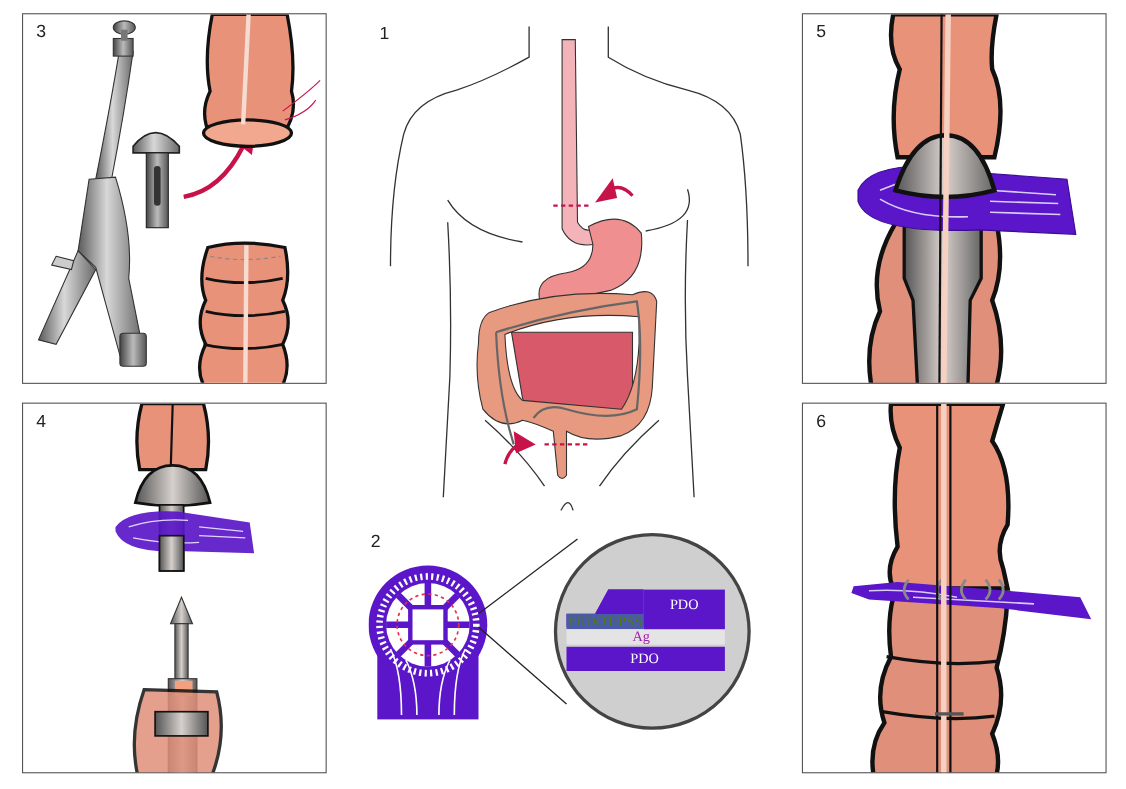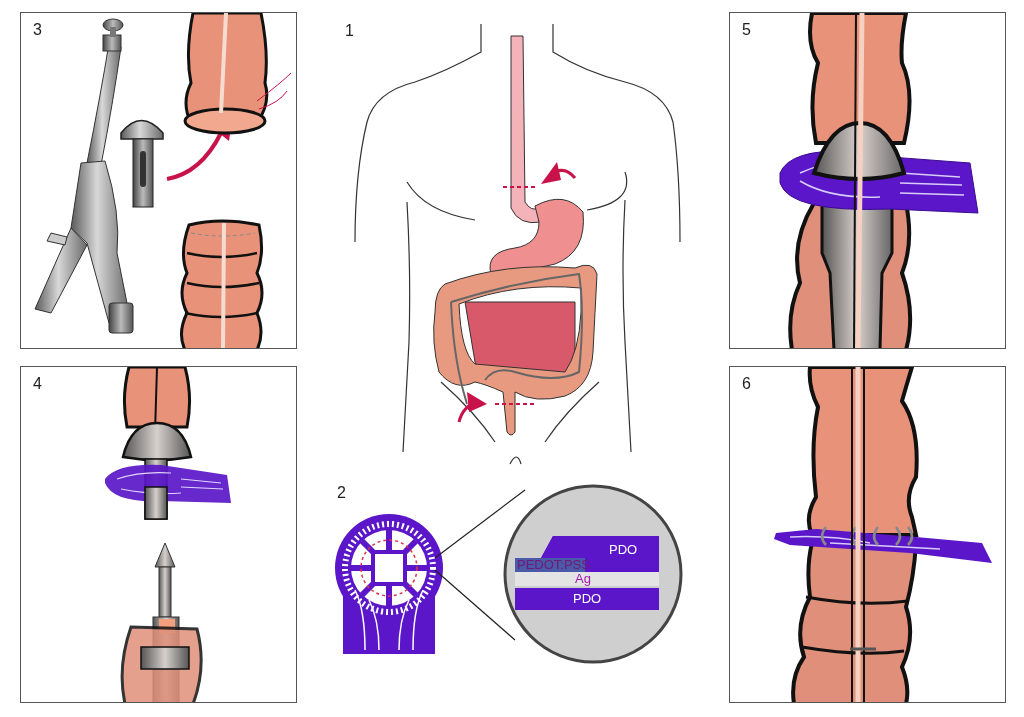--- a/index.html
+++ b/index.html
@@ -1,20 +1,20 @@
 <!DOCTYPE html>
 <html><head>
 <meta charset="utf-8">
 <style>
   html,body{margin:0;padding:0;background:#ffffff;}
   body{width:1024px;height:717px;position:relative;overflow:hidden;font-family:"Liberation Sans",sans-serif;}
   .panel{position:absolute;background:#fff;border:1.5px solid #555;box-sizing:border-box;overflow:hidden;}
   .plabel{position:absolute;font-size:16px;color:#222;font-family:"Liberation Sans",sans-serif;}
   svg{position:absolute;left:0;top:0;}
-  .layer-text{font-family:Liberation Sans, sans-serif;font-size:14px;}
+  .layer-text{font-family:Liberation Serif, serif;font-size:14px;}
 </style>
 </head>
 <body>
 
 <div class="panel" style="left:20px;top:12px;width:277px;height:337px;">
   <div class="plabel" style="left:12px;top:8px;">3</div>
   <svg width="277" height="337" viewBox="0 0 277 337">
     <defs>
       <linearGradient id="metal" x1="0" x2="1">
         <stop offset="0" stop-color="#5a5a5a"></stop>
@@ -168,21 +168,21 @@
     <line x1="100" y1="78" x2="190" y2="10" stroke="#222" stroke-width="1.2"></line>
     <line x1="100" y1="90" x2="180" y2="160" stroke="#222" stroke-width="1.2"></line>
     <circle cx="258" cy="94" r="88" fill="#cfcfcf" stroke="#444" stroke-width="3"></circle>
     <polygon points="218,56 250,56 250,90 180,90 180,78 206,78" fill="#5a16c8"></polygon>
     <rect x="180" y="78" width="70" height="14" fill="#4a5aa8"></rect>
     <rect x="180" y="92" width="144" height="14" fill="#e4e4e4"></rect>
     <rect x="180" y="108" width="144" height="22" fill="#5a16c8"></rect>
     <rect x="250" y="56" width="74" height="36" fill="#5a16c8"></rect>
     <polygon points="206,78 218,56 250,56 250,78" fill="#5a16c8"></polygon>
   </svg>
-  <div class="layer-text" style="position:absolute;left:182px;top:77px;color:#701a75;font-size:13px;">PEDOT:PSS</div>
+  <div class="layer-text" style="position:absolute;left:182px;top:77px;color:#4d7c0f;font-size:13px;">PEDOT:PSS</div>
   <div class="layer-text" style="position:absolute;left:274px;top:62px;color:#fff;font-size:13px;">PDO</div>
   <div class="layer-text" style="position:absolute;left:240px;top:91px;color:#a21caf;font-size:13px;">Ag</div>
   <div class="layer-text" style="position:absolute;left:238px;top:111px;color:#fff;font-size:13px;">PDO</div>
 </div>
 
 <div class="panel" style="left:729px;top:366px;width:277px;height:337px;">
   <div class="plabel" style="left:12px;top:8px;">6</div>
   <svg width="277" height="337" viewBox="0 0 277 337">
     <path d="M80 0 L182 0 Q176 20 172 34 Q190 60 186 110 Q174 130 182 150 L186 168 L82 168 Q74 150 86 130 Q80 80 88 40 Q78 20 80 0 Z" fill="#e8927a" stroke="#111" stroke-width="4"></path>
     <path d="M82 176 L186 176 Q184 210 176 240 Q186 270 172 300 Q180 320 176 337 L64 337 Q60 310 74 290 Q64 260 80 230 Q76 200 82 176 Z" fill="#e08f7a" stroke="#111" stroke-width="4"></path>

